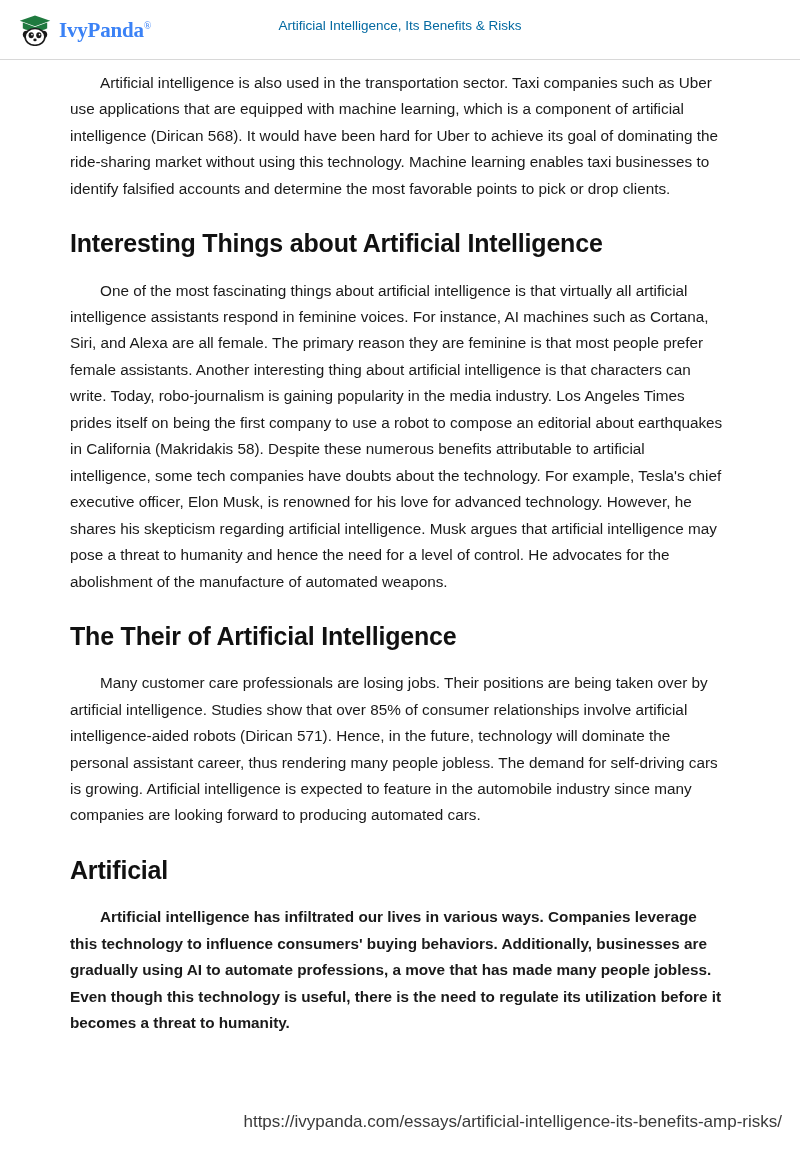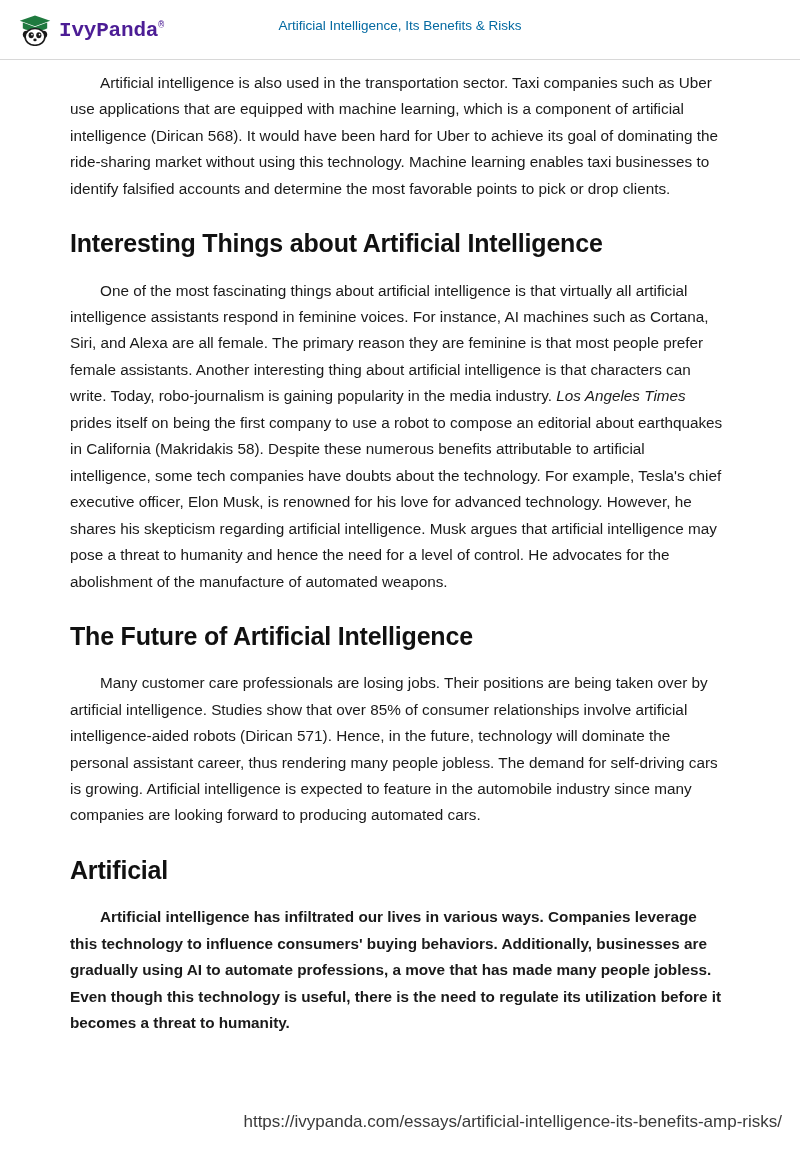--- a/index.html
+++ b/index.html
@@ -41,24 +41,24 @@
     gap: 7px;
   }
   .brand-logo {
     width: 34px;
     height: 32px;
     display: block;
   }
   .brand-text {
     font-size: 21px;
     font-weight: bold;
-    color: #4c1d95;
+    color: #3b82f6;
     letter-spacing: -0.2px;
     position: relative;
-    font-family: Liberation Mono, monospace;
+    font-family: Liberation Serif, serif;
     text-align: center;
   }
   .brand-text .reg {
     font-size: 10px;
     vertical-align: super;
     font-weight: normal;
   }
   .header-title {
     position: absolute;
     left: 0;
@@ -89,21 +89,21 @@
     font-weight: bold;
   }
   h2.section {
     font-size: 25px;
     font-weight: bold;
     margin: 26px 0 18px 0;
     line-height: 1.25;
     color: #111111;
     letter-spacing: -0.2px;
   }
-  .it { font-style: italic; }
+  .it { }
 
   
   .footer-link {
     position: absolute;
     right: 18px;
     bottom: 28px;
     font-size: 17px;
     color: #3a3a3a;
     text-decoration: none;
   }
@@ -135,21 +135,21 @@
   </div>
 
   <div class="content">
 
     <p class="para">Artificial intelligence is also used in the transportation sector. Taxi companies such as Uber use applications that are equipped with machine learning, which is a component of artificial intelligence (Dirican 568). It would have been hard for Uber to achieve its goal of dominating the ride-sharing market without using this technology. Machine learning enables taxi businesses to identify falsified accounts and determine the most favorable points to pick or drop clients.</p>
 
     <h2 class="section">Interesting Things about Artificial Intelligence</h2>
 
     <p class="para"><span>One of the most fascinating things about artificial intelligence is that virtually all artificial intelligence assistants respond in feminine voices. For instance, AI machines such as Cortana, Siri, and Alexa are all female. The primary reason they are feminine is that most people prefer female assistants. Another interesting thing about artificial intelligence is that characters can write. Today, robo-journalism is gaining popularity in the media industry. </span><span class="it">Los Angeles Times</span><span> prides itself on being the first company to use a robot to compose an editorial about earthquakes in California (Makridakis 58). Despite these numerous benefits attributable to artificial intelligence, some tech companies have doubts about the technology. For example, Tesla's chief executive officer, Elon Musk, is renowned for his love for advanced technology. However, he shares his skepticism regarding artificial intelligence. Musk argues that artificial intelligence may pose a threat to humanity and hence the need for a level of control. He advocates for the abolishment of the manufacture of automated weapons.</span></p>
 
-    <h2 class="section">The Future of Artificial Intelligence</h2>
+    <h2 class="section">The Their of Artificial Intelligence</h2>
 
     <p class="para">Many customer care professionals are losing jobs. Their positions are being taken over by artificial intelligence. Studies show that over 85% of consumer relationships involve artificial intelligence-aided robots (Dirican 571). Hence, in the future, technology will dominate the personal assistant career, thus rendering many people jobless. The demand for self-driving cars is growing. Artificial intelligence is expected to feature in the automobile industry since many companies are looking forward to producing automated cars.</p>
 
     <h2 class="section">Artificial</h2>
 
     <p class="para">Artificial intelligence has infiltrated our lives in various ways. Companies leverage this technology to influence consumers' buying behaviors. Additionally, businesses are gradually using AI to automate professions, a move that has made many people jobless. Even though this technology is useful, there is the need to regulate its utilization before it becomes a threat to humanity.</p>
 
   </div>
 
   <a class="footer-link" href="#">https://ivypanda.com/essays/artificial-intelligence-its-benefits-amp-risks/</a>

